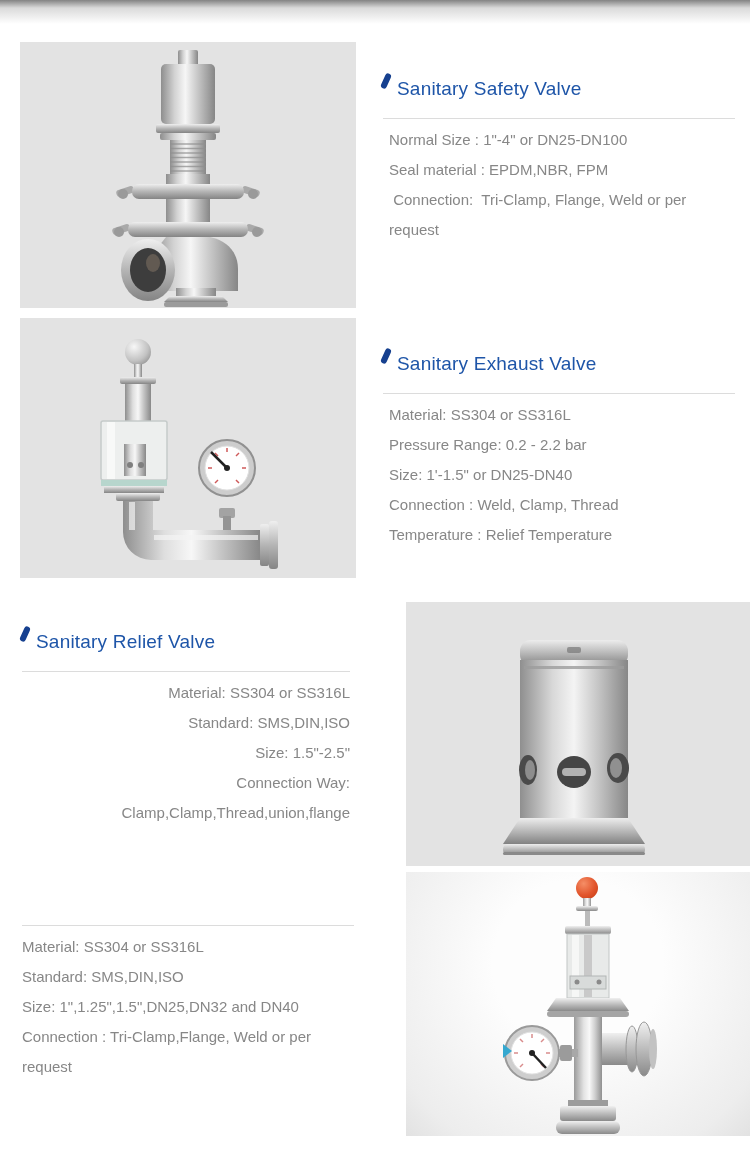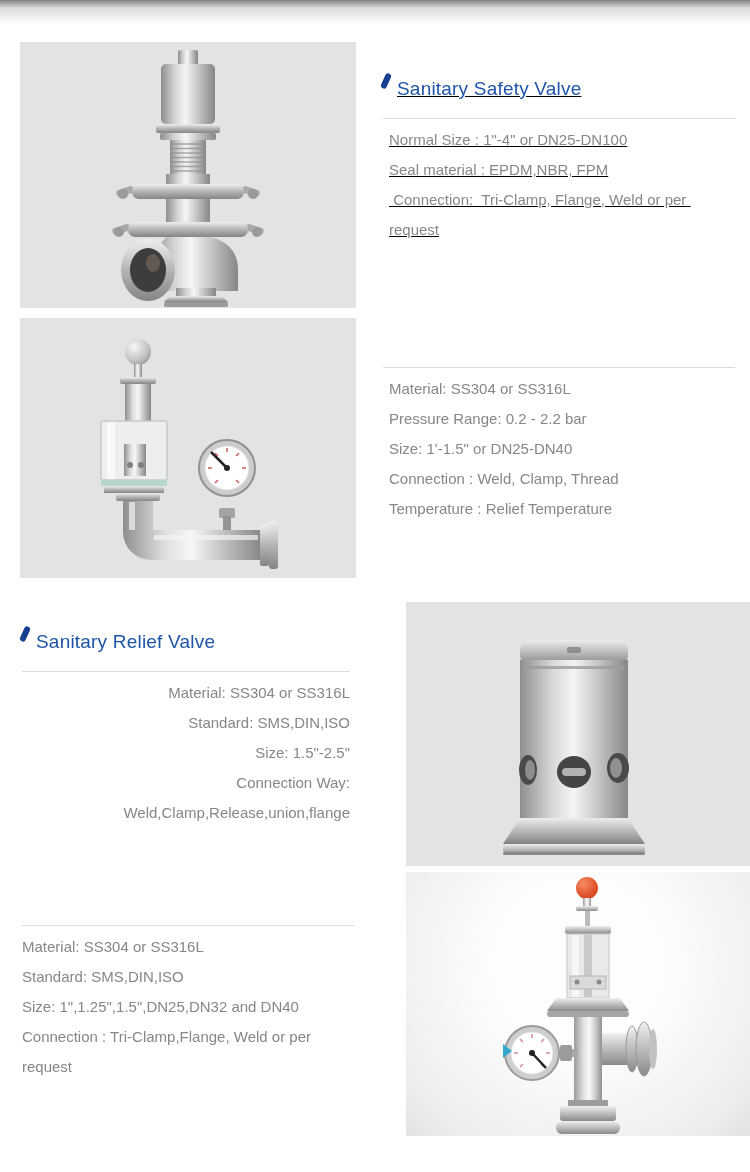--- a/index.html
+++ b/index.html
@@ -16,21 +16,21 @@
   }
   figure.photo { position:absolute; margin:0; background:#e3e3e3; overflow:hidden; }
   #ph1 { left:20px;  top:42px;  width:336px; height:266px; }
   #ph2 { left:20px;  top:318px; width:336px; height:260px; }
   #ph3 { left:406px; top:602px; width:344px; height:264px; }
   #ph4 { left:406px; top:872px; width:344px; height:264px;
          background:radial-gradient(ellipse at 50% 35%, #fdfdfd 35%, #ededed 85%, #e2e2e2 100%); }
   figure.photo svg { display:block; width:100%; height:100%; }
 
   section.spec-block { position:absolute; }
-  #sec-safety  { left:383px; top:76px;  width:352px;text-decoration:underline; }
+  #sec-safety  { left:383px; top:76px;  width:352px; }
   #sec-exhaust { left:383px; top:351px; width:352px; }
   #sec-relief  { left:22px;  top:629px; width:328px;text-align:right; }
   #sec-air     { left:22px;  top:909px; width:332px; }
 
   .title-row { display:flex; align-items:flex-start; }
   .slash {
     flex:none; width:6px; height:16px; border-radius:3px;
     background:#16408f; transform:rotate(24deg);
     margin:-3px 8px 0 0;
   }
@@ -168,20 +168,24 @@
     </div>
     <div class="divider"></div>
     <div class="specs">
       <p class="spec">Normal Size : 1"-4" or DN25-DN100</p>
       <p class="spec">Seal material : EPDM,NBR, FPM</p>
       <p class="spec"> Connection:  Tri-Clamp, Flange, Weld or per request</p>
     </div>
   </section>
 
   <section class="spec-block right" id="sec-exhaust">
+    <div class="title-row">
+      <span class="slash"></span>
+      <h2 class="title">Sanitary Exhaust Valve</h2>
+    </div>
     <div class="divider"></div>
     <div class="specs">
       <p class="spec">Material: SS304 or SS316L</p>
       <p class="spec">Pressure Range: 0.2 - 2.2 bar</p>
       <p class="spec">Size: 1'-1.5" or DN25-DN40</p>
       <p class="spec">Connection : Weld, Clamp, Thread</p>
       <p class="spec">Temperature : Relief Temperature</p>
     </div>
   </section>
 
@@ -189,21 +193,21 @@
     <div class="title-row">
       <span class="slash"></span>
       <h2 class="title">Sanitary Relief Valve</h2>
     </div>
     <div class="divider"></div>
     <div class="specs">
       <p class="spec">Material: SS304 or SS316L</p>
       <p class="spec">Standard: SMS,DIN,ISO</p>
       <p class="spec">Size: 1.5"-2.5"</p>
       <p class="spec">Connection Way:</p>
-      <p class="spec">Weld,Clamp,Release,union,flange</p>
+      <p class="spec">Clamp,Clamp,Thread,union,flange</p>
     </div>
   </section>
 
   <section class="spec-block" id="sec-air">
     <div class="divider"></div>
     <div class="specs">
       <p class="spec">Material: SS304 or SS316L</p>
       <p class="spec">Standard: SMS,DIN,ISO</p>
       <p class="spec">Size: 1",1.25",1.5",DN25,DN32 and DN40</p>
       <p class="spec">Connection : Tri-Clamp,Flange, Weld or per request</p>

